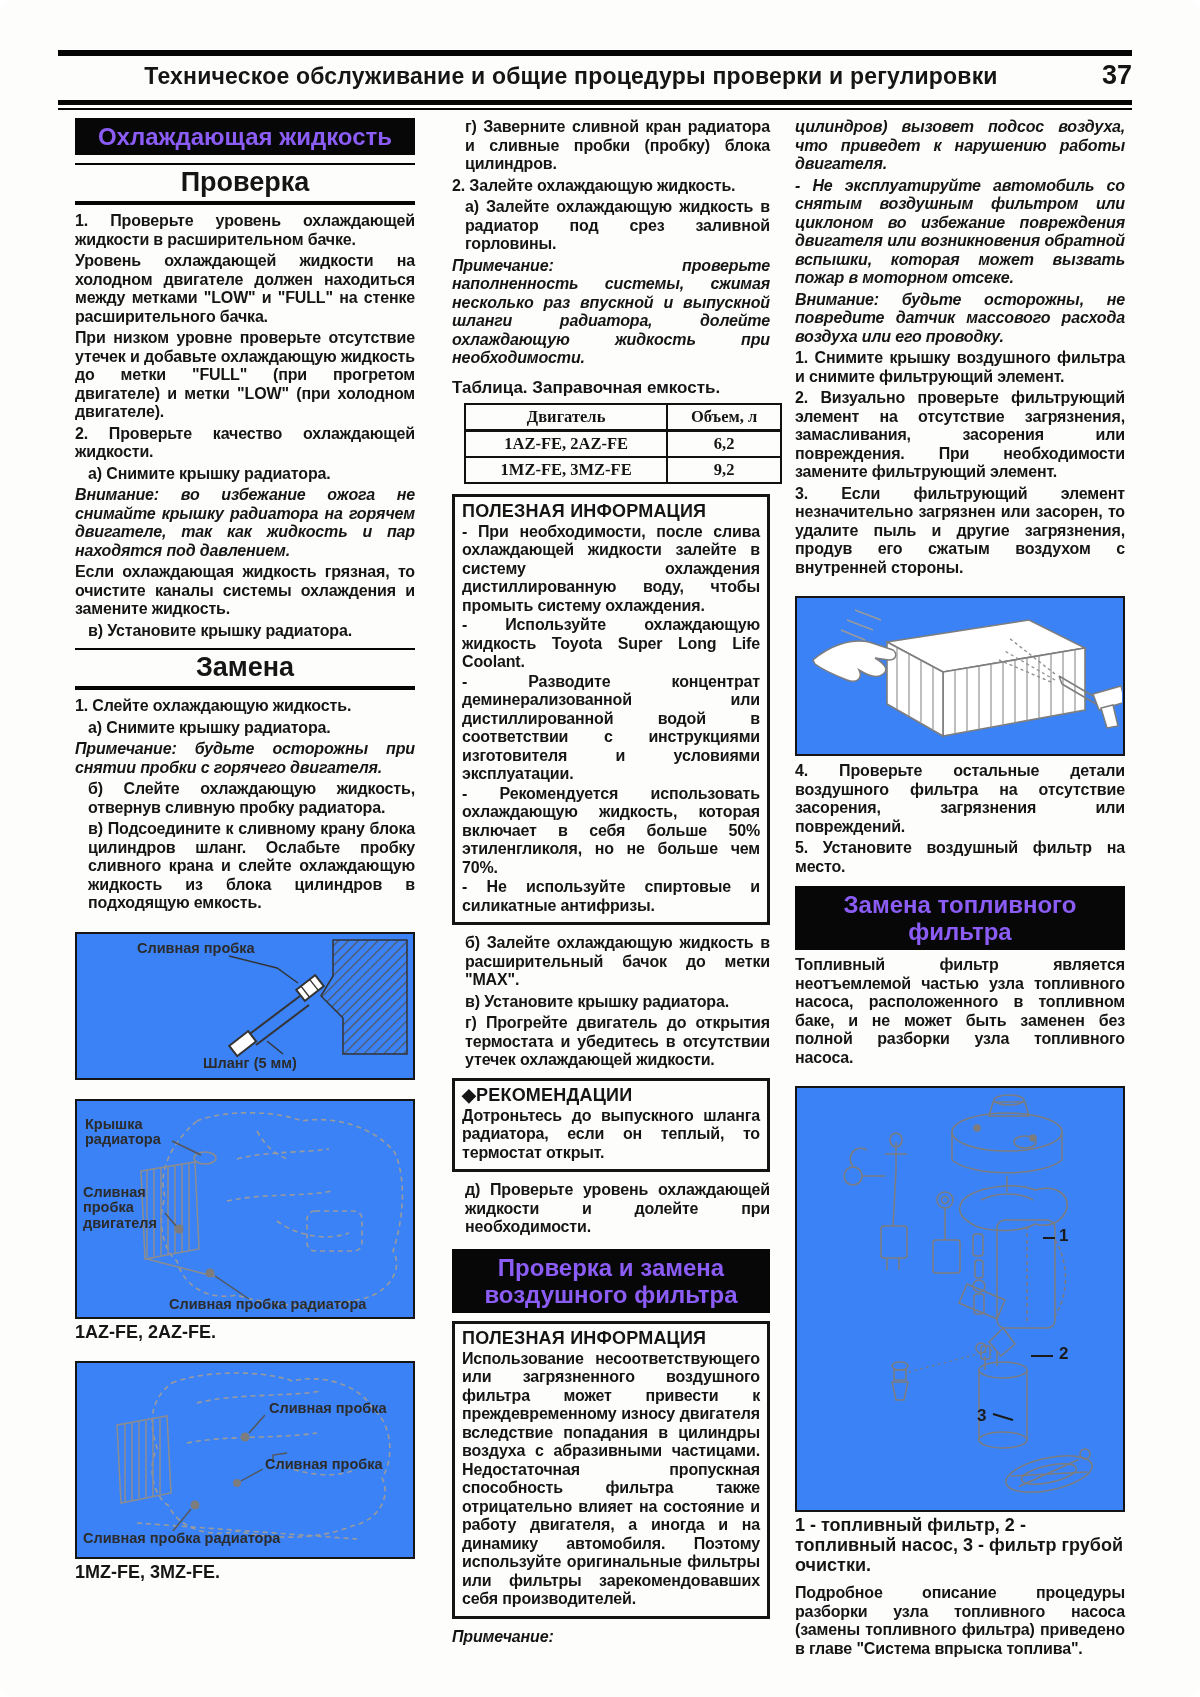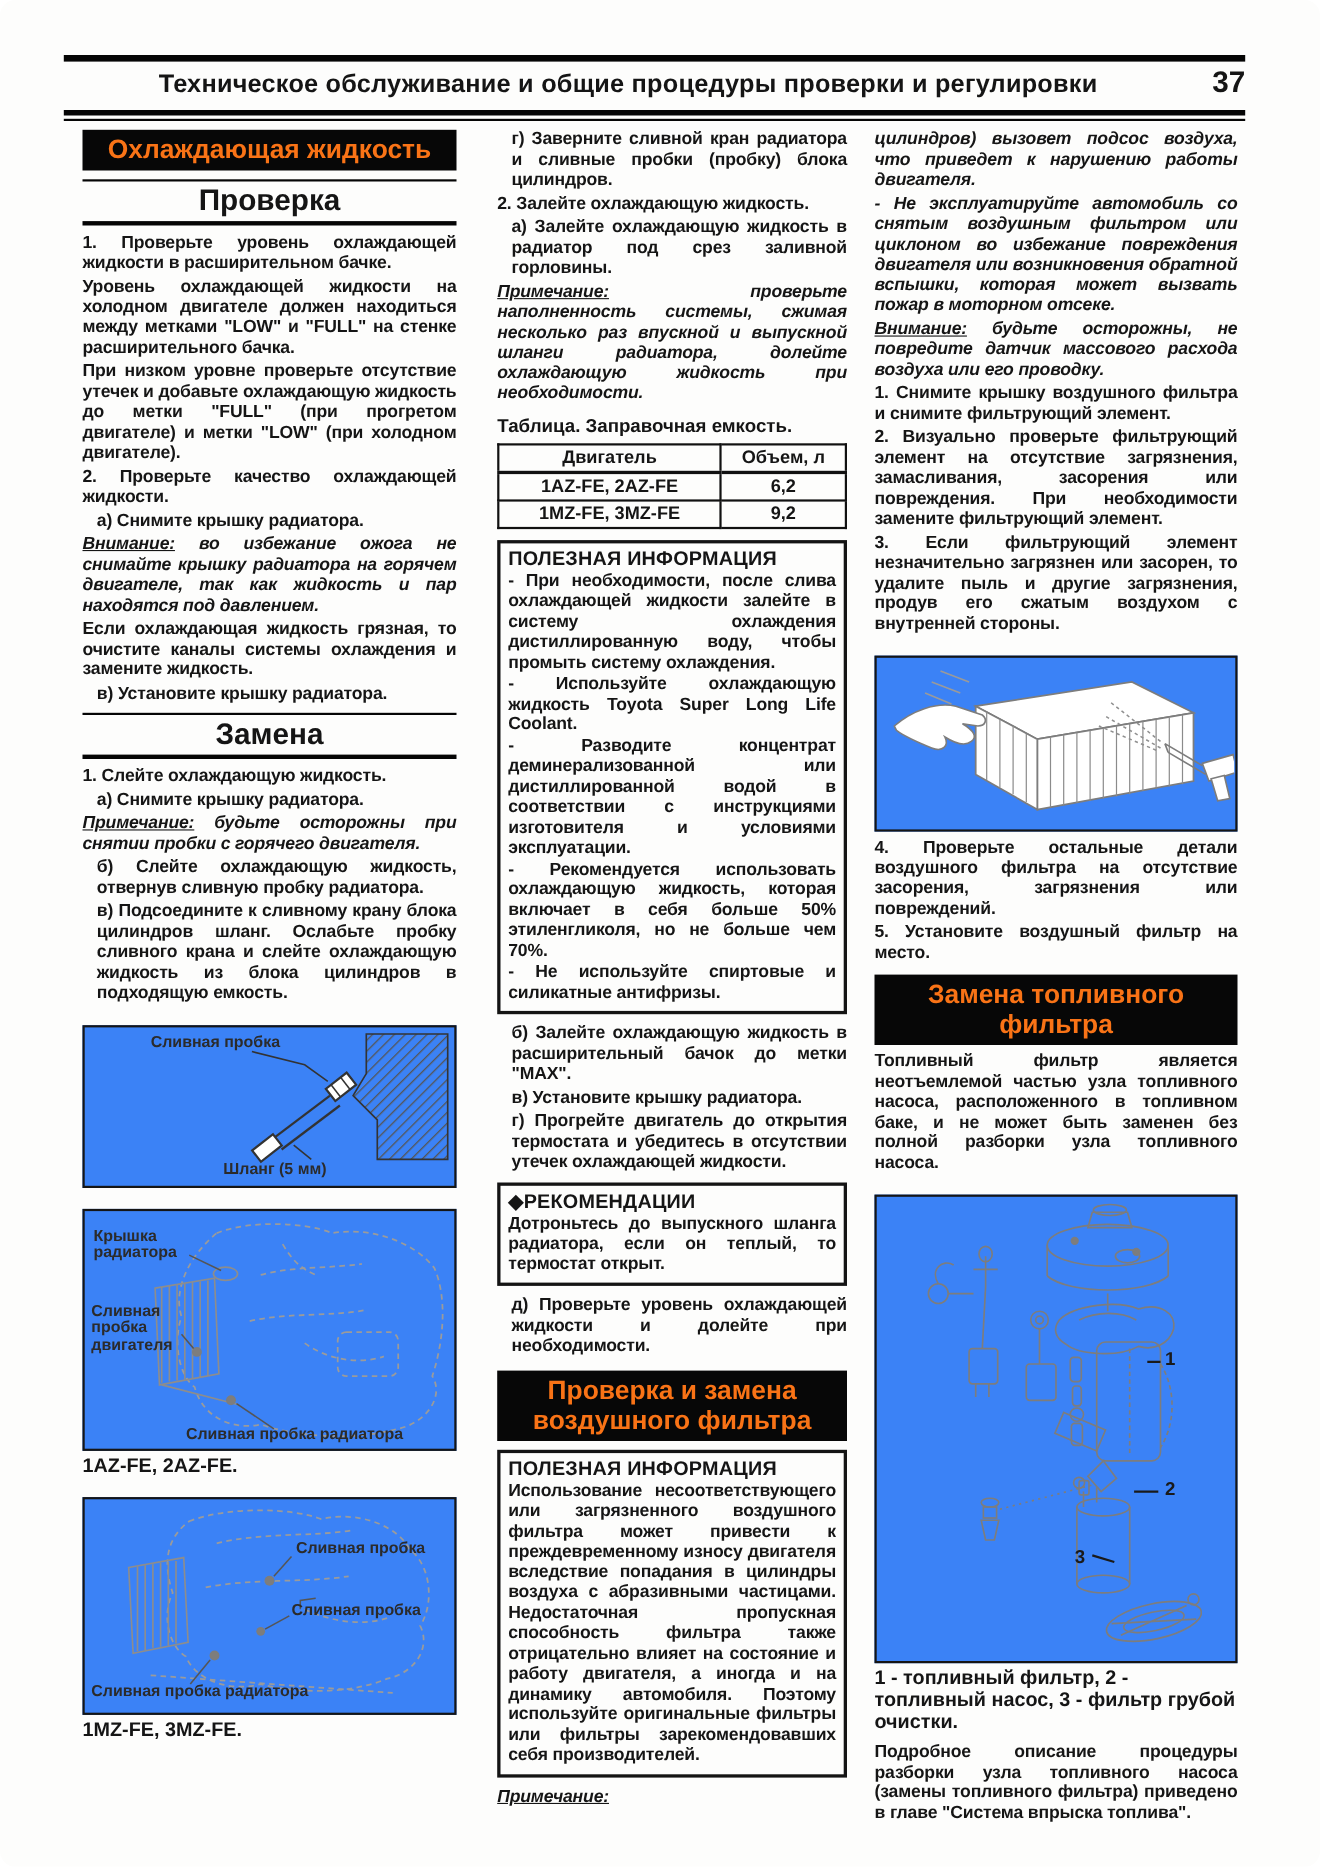--- a/index.html
+++ b/index.html
@@ -14,27 +14,27 @@
   .head-rule { position:absolute; top:100px; left:58px; width:1074px; height:3px; border-top:5px solid #050505; border-bottom:2px solid #050505; }
 
   .col { position:absolute; top:118px; }
   .col1 { left:75px;  width:340px; }
   .col2 { left:452px; width:318px; }
   .col3 { left:795px; width:330px; }
 
   .p { font-size:16px; line-height:18.5px; font-weight:700; text-align:justify; margin:0 0 3px 0; letter-spacing:-0.15px; }
   .ind { padding-left:13px; }
   .note { font-style:italic; }
-  .note-label { text-decoration:underline; }
-
-  .black-title { background:#070707; color:#f97316; font-weight:700; font-size:24px; line-height:27px; text-align:center; padding:5px 2px; margin:0 0 6px 0; }
+  .note-label { }
+
+  .black-title { background:#070707; color:#8b5cf6; font-weight:700; font-size:24px; line-height:27px; text-align:center; padding:5px 2px; margin:0 0 6px 0; }
   .sub-header { font-weight:700; font-size:27px; text-align:center; border-top:2px solid #050505; border-bottom:4px solid #050505; padding:2px 0 3px 0; margin:8px 0 7px 0; }
 
   .tbl-title { font-weight:700; font-size:17px; margin:10px 0 5px 0; }
-  .cap-table { width:100%; border-collapse:collapse; margin:0 0 10px 0; }
+  .cap-table { width:100%; border-collapse:collapse; margin:0 0 10px 12px;font-family:Liberation Serif, serif; }
   .cap-table th, .cap-table td { border:2px solid #111; font-size:16.5px; font-weight:700; text-align:center; padding:2px 4px; }
   .cap-table th { border-bottom:3px solid #111; }
 
   .info-box { border:3px solid #141414; padding:4px 7px 6px 7px; margin:8px 0 9px 0; }
   .info-title { font-weight:700; font-size:18px; line-height:21px; margin:0 0 1px 0; letter-spacing:0.2px; }
   .info-box .p { margin-bottom:1px; }
 
   .figure { position:relative; border:2.5px solid #151515; background:#3b82f6; margin:19px 0 3px 0; }
   .figure svg { display:block; }
   .fig-label { position:absolute; font-size:14.5px; line-height:15.5px; font-weight:700; color:#2b2b2b; }

